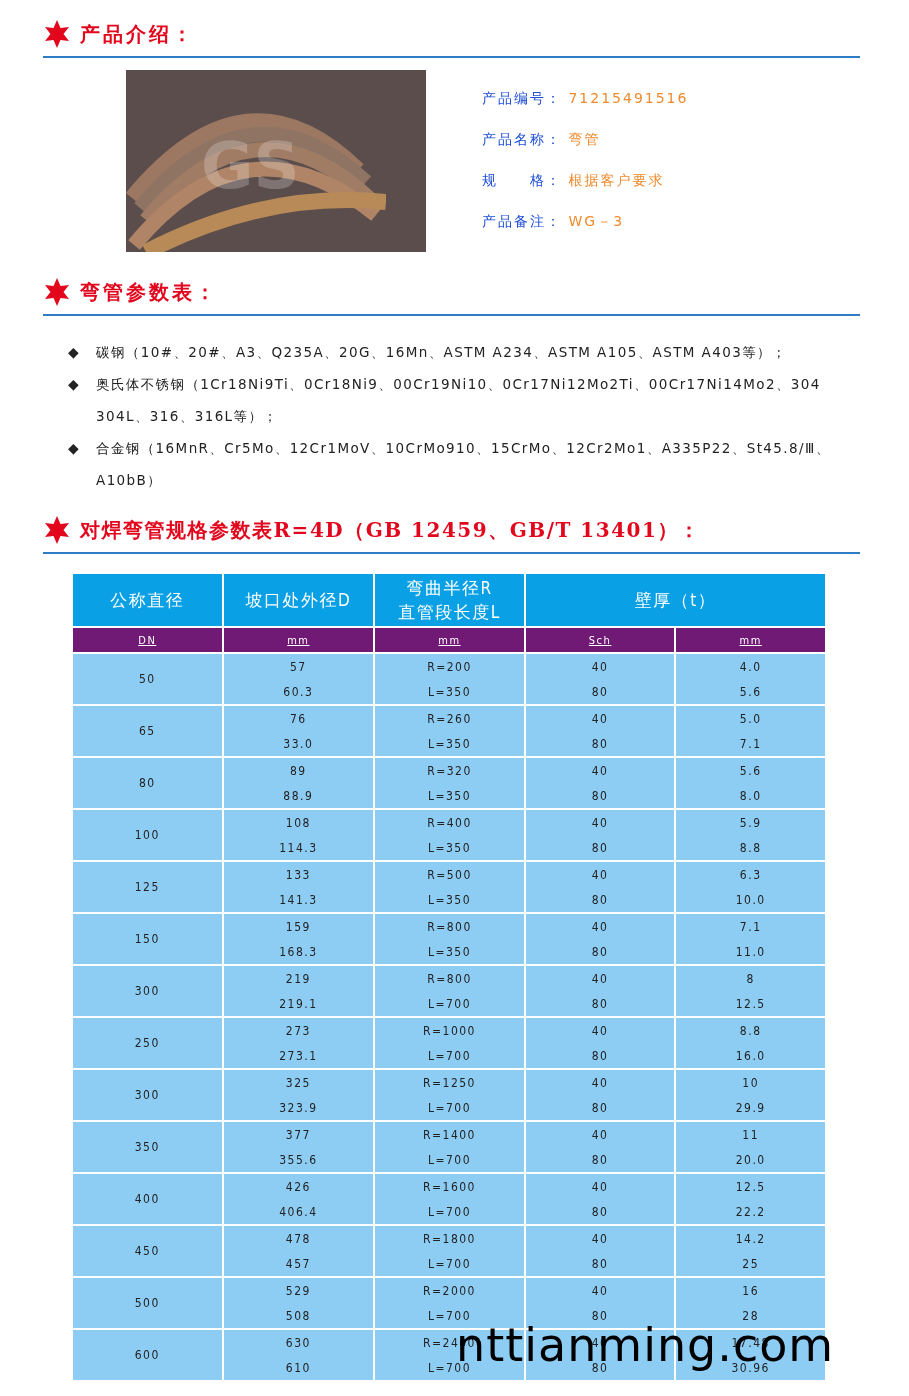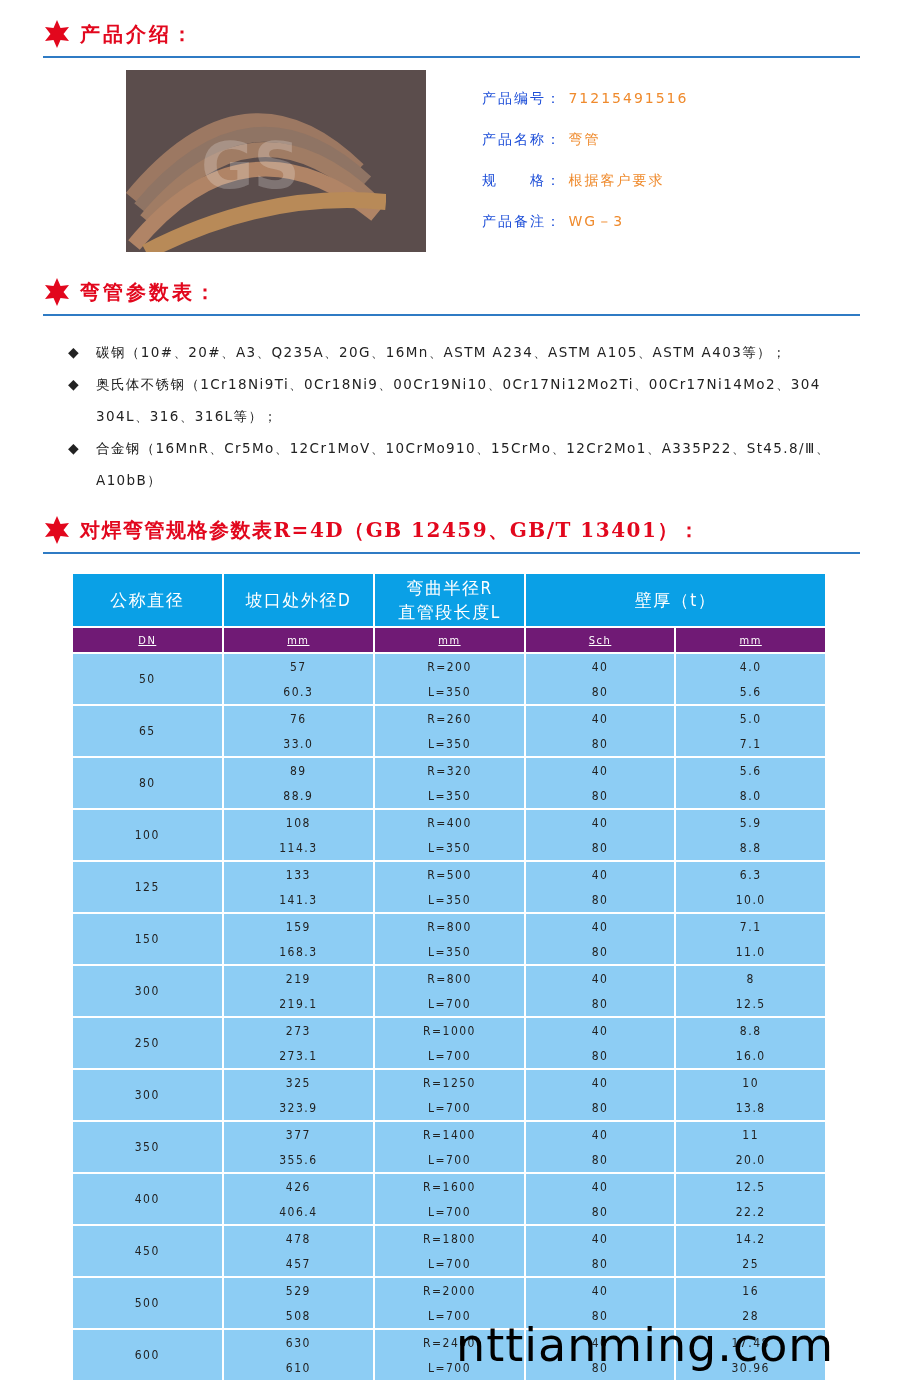--- a/index.html
+++ b/index.html
@@ -365,21 +365,21 @@
         </td>
         <td>
           <div class="two">
             <span>40</span>
             <span>80</span>
           </div>
         </td>
         <td>
           <div class="two">
             <span>10</span>
-            <span>13.8</span>
+            <span>29.9</span>
           </div>
         </td>
       </tr>
       <tr class="r">
         <td>350</td>
         <td>
           <div class="two">
             <span>377</span>
             <span>355.6</span>
           </div>

